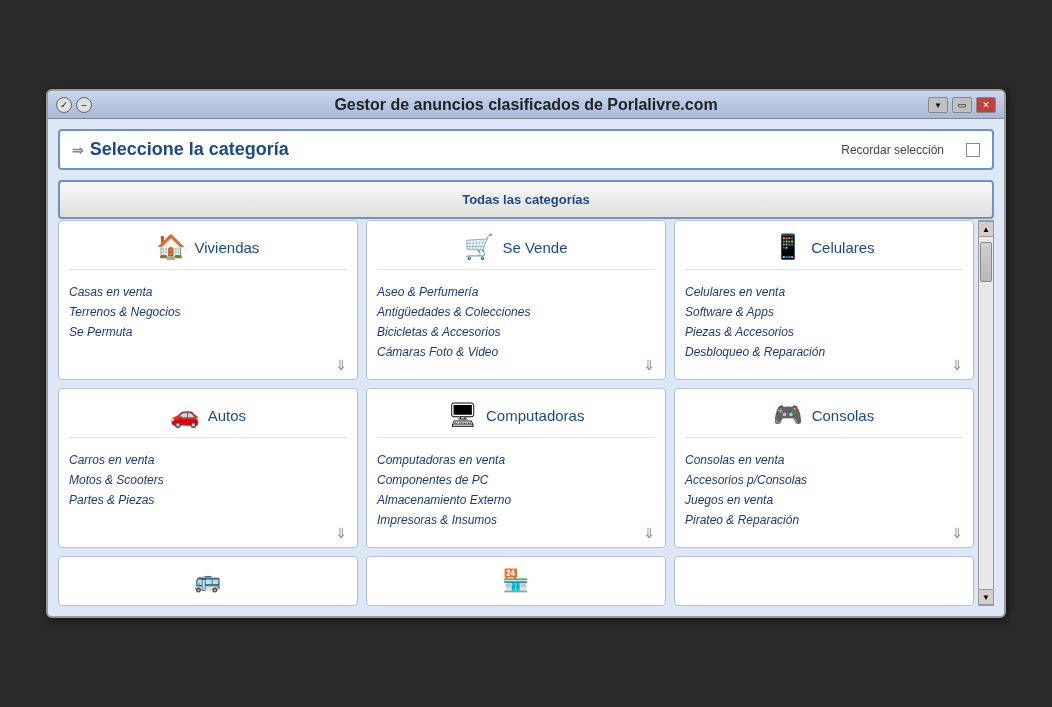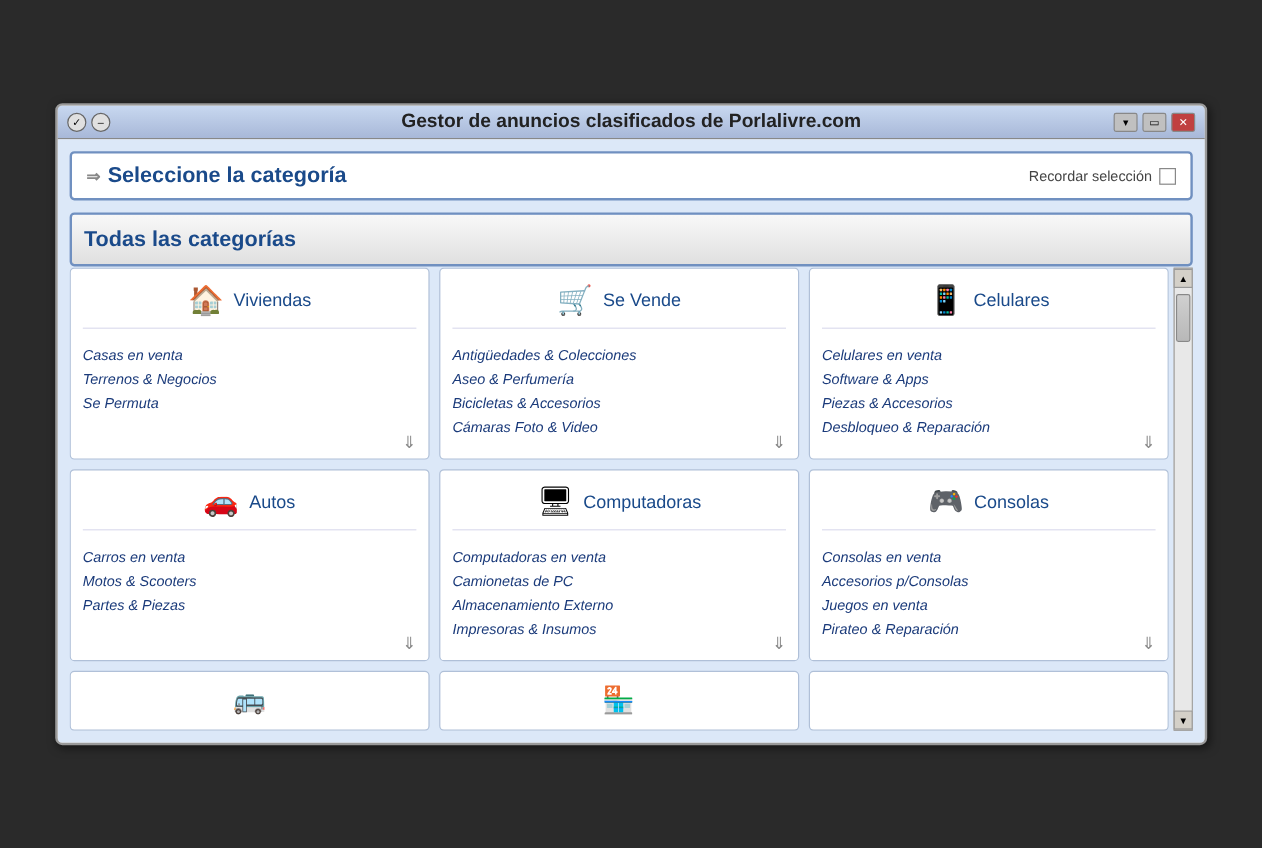--- a/index.html
+++ b/index.html
@@ -93,30 +93,31 @@
       align-items: center;
       gap: 6px;
     }
     .header-title .arrow {
       color: #888;
       font-size: 14px;
     }
     .remember-area {
       display: flex;
       align-items: center;
-      gap: 6px;
+      gap: 22px;
       font-size: 12px;
       color: #444;
     }
     .all-categories-btn {
       background: linear-gradient(to bottom, #f8f8f8, #e0e0e0);
       border: 2px solid #7090c0;
       border-radius: 4px;
+      text-align: center;
       padding: 10px;
-      font-size: 18px;
+      font-size: 13px;
       font-weight: bold;
       color: #1a4a8a;
       cursor: pointer;
       margin-bottom: 1px;
     }
     .categories-grid-wrapper {
       flex: 1;
       overflow: hidden;
       position: relative;
     }
@@ -278,22 +279,22 @@
                 <li>Se Permuta</li>
               </ul>
               <span class="card-arrow">⇓</span>
             </div>
             <div class="category-card">
               <div class="category-header">
                 <span class="category-icon">🛒</span>
                 <span class="category-name">Se Vende</span>
               </div>
               <ul class="category-items">
+                <li>Aseo &amp; Perfumería</li>
                 <li>Antigüedades &amp; Colecciones</li>
-                <li>Aseo &amp; Perfumería</li>
                 <li>Bicicletas &amp; Accesorios</li>
                 <li>Cámaras Foto &amp; Video</li>
               </ul>
               <span class="card-arrow">⇓</span>
             </div>
             <div class="category-card">
               <div class="category-header">
                 <span class="category-icon">📱</span>
                 <span class="category-name">Celulares</span>
               </div>
@@ -317,21 +318,21 @@
               </ul>
               <span class="card-arrow">⇓</span>
             </div>
             <div class="category-card">
               <div class="category-header">
                 <span class="category-icon">🖥</span>
                 <span class="category-name">Computadoras</span>
               </div>
               <ul class="category-items">
                 <li>Computadoras en venta</li>
-                <li>Camionetas de PC</li>
+                <li>Componentes de PC</li>
                 <li>Almacenamiento Externo</li>
                 <li>Impresoras &amp; Insumos</li>
               </ul>
               <span class="card-arrow">⇓</span>
             </div>
             <div class="category-card">
               <div class="category-header">
                 <span class="category-icon">🎮</span>
                 <span class="category-name">Consolas</span>
               </div>

